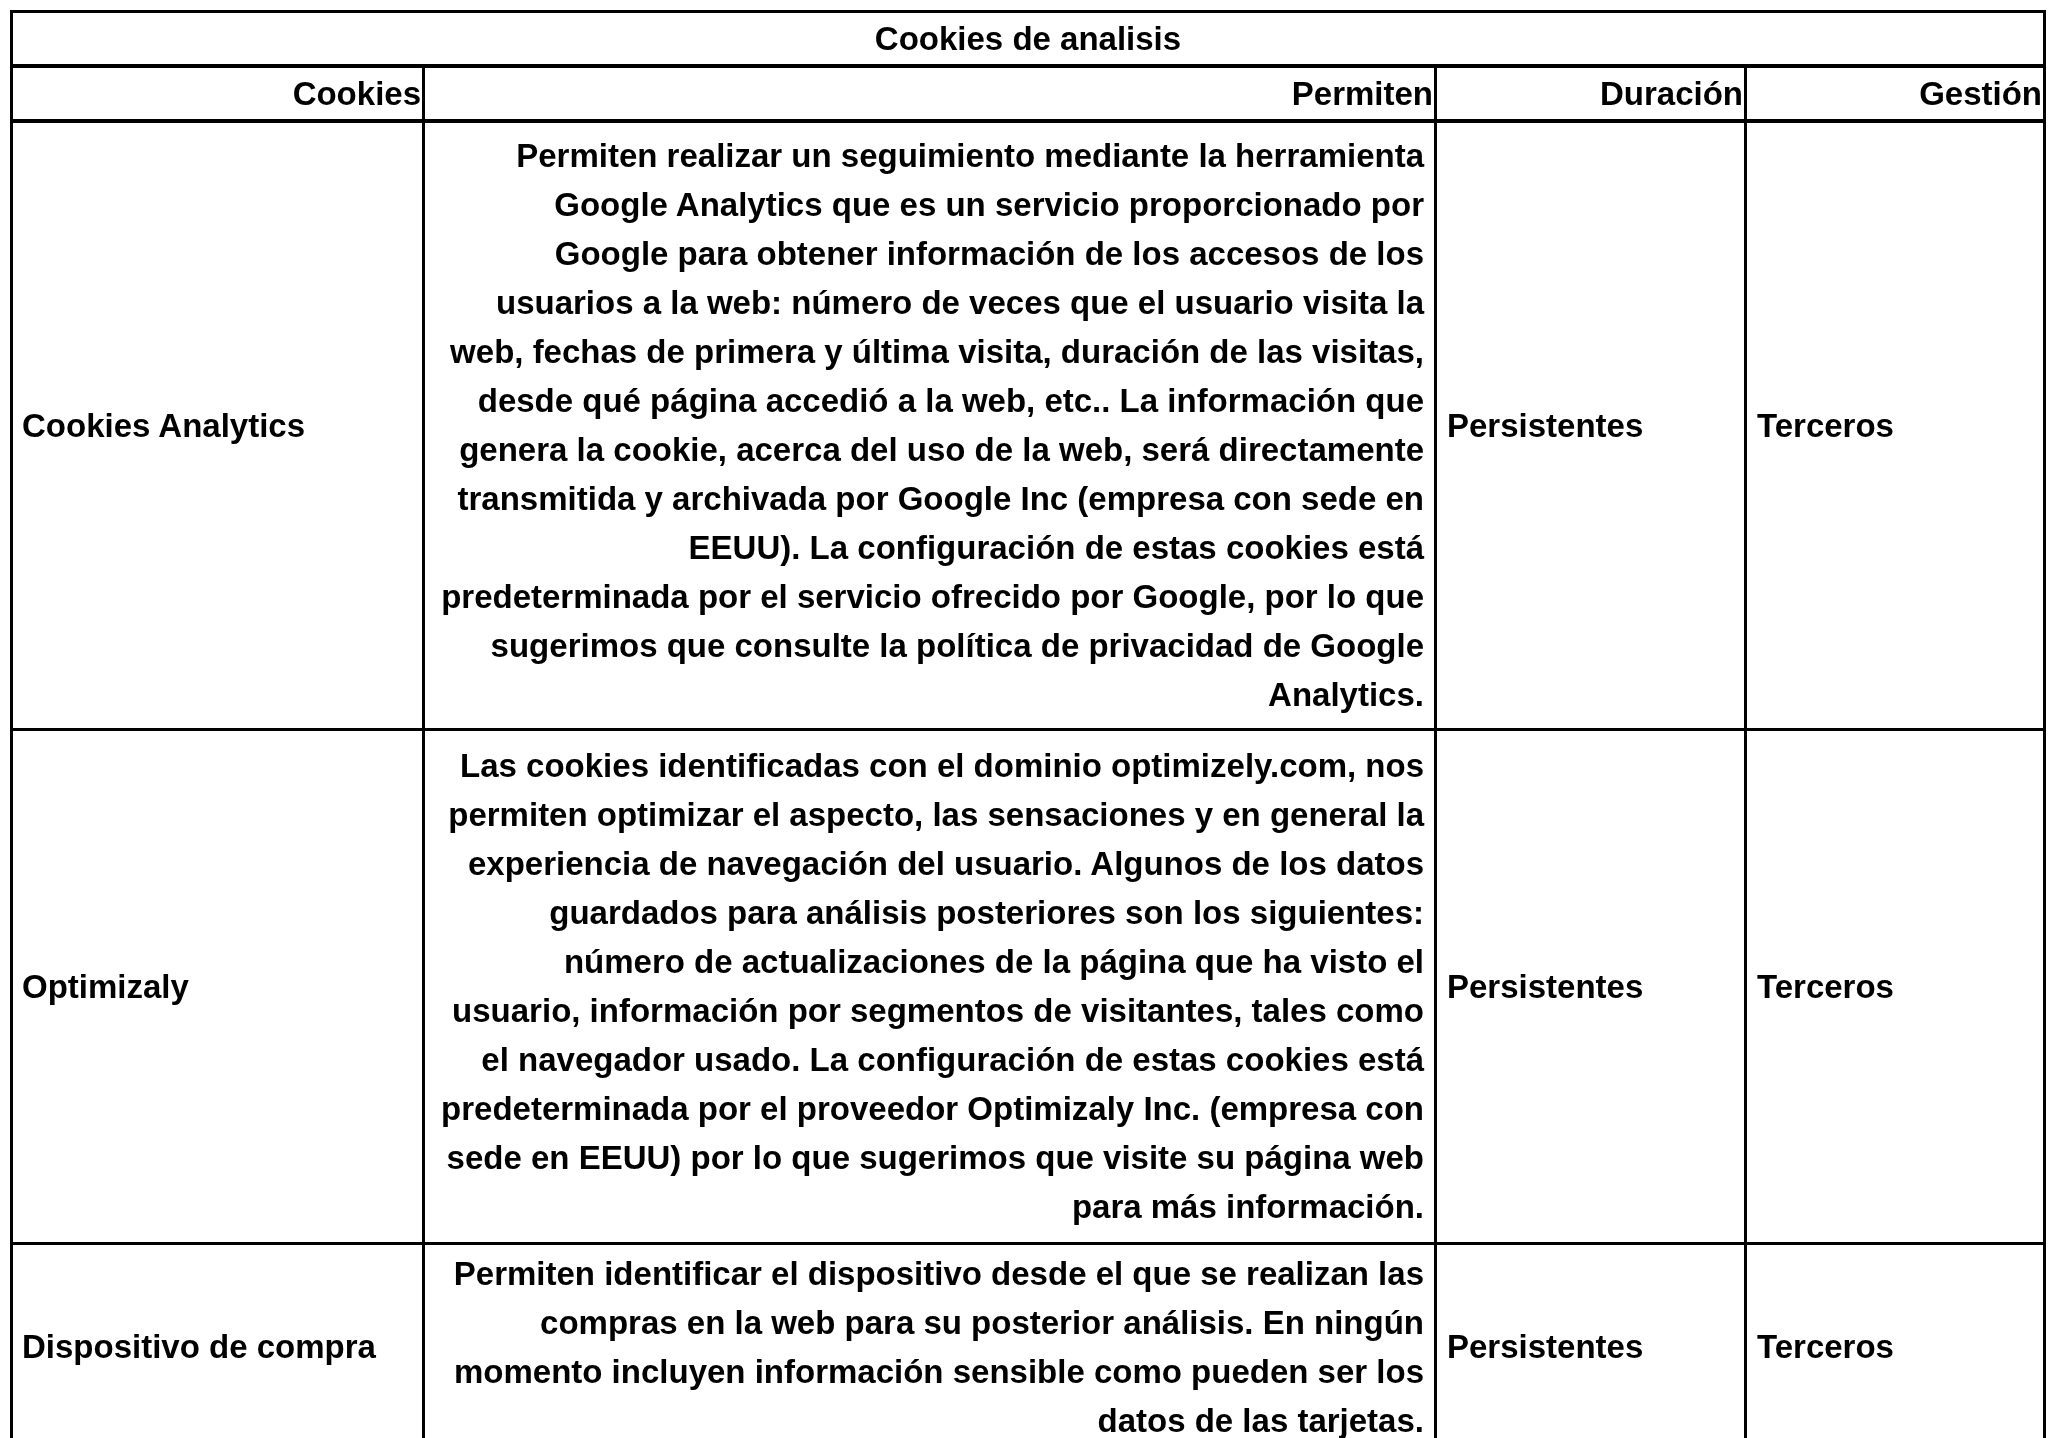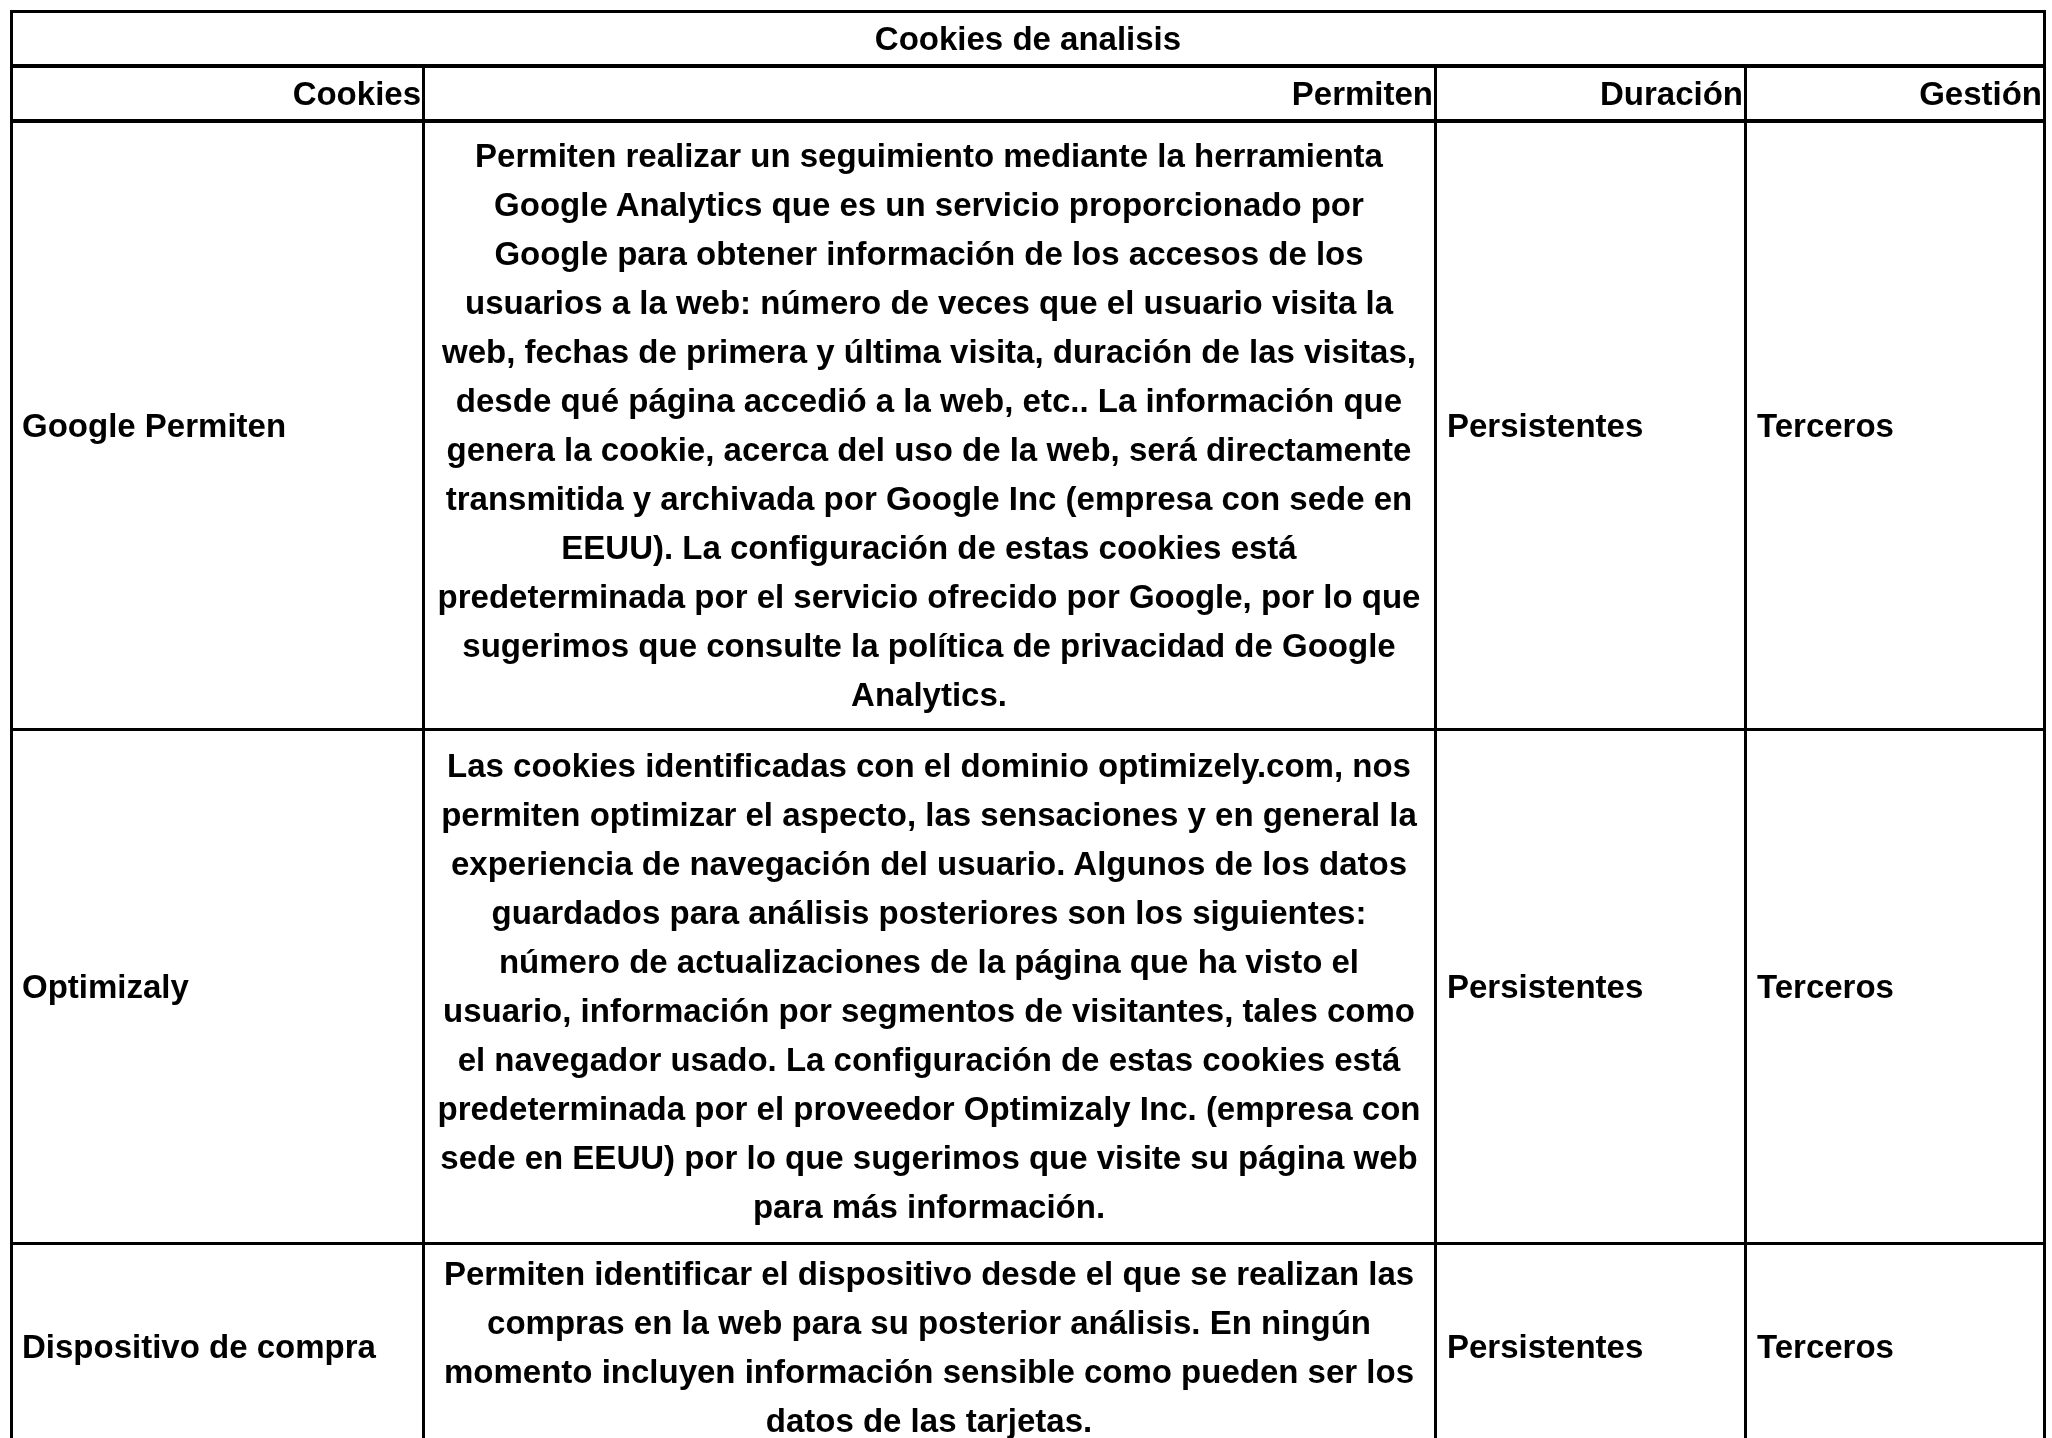--- a/index.html
+++ b/index.html
@@ -57,21 +57,21 @@
   tr.row-2 { height: 514px; }
   tr.row-3 { height: 199px; }
 
   td.cell-name {
     vertical-align: middle;
     text-align: left;
     padding: 0 8px 0 9px;
   }
   td.cell-purpose {
     vertical-align: middle;
-    text-align: center;
+    text-align: right;
     padding: 4px 10px 4px 9px;
   }
   td.cell-duration,
   td.cell-management {
     vertical-align: middle;
     text-align: left;
     padding: 0 8px 0 10px;
   }
 </style>
 </head>
@@ -92,21 +92,21 @@
     </tr>
 
     <tr class="header-row">
       <td>Cookies</td>
       <td>Permiten</td>
       <td>Duración</td>
       <td>Gestión</td>
     </tr>
 
     <tr class="row-1">
-      <td class="cell-name">Google Permiten</td>
+      <td class="cell-name">Cookies Analytics</td>
       <td class="cell-purpose">Permiten realizar un seguimiento mediante la herramienta Google Analytics que es un servicio proporcionado por Google para obtener información de los accesos de los usuarios a la web: número de veces que el usuario visita la web, fechas de primera y última visita, duración de las visitas, desde qué página accedió a la web, etc.. La información que genera la cookie, acerca del uso de la web, será directamente transmitida y archivada por Google Inc (empresa con sede en EEUU). La configuración de estas cookies está predeterminada por el servicio ofrecido por Google, por lo que sugerimos que consulte la política de privacidad de Google Analytics.</td>
       <td class="cell-duration">Persistentes</td>
       <td class="cell-management">Terceros</td>
     </tr>
 
     <tr class="row-2">
       <td class="cell-name">Optimizaly</td>
       <td class="cell-purpose">Las cookies identificadas con el dominio optimizely.com, nos permiten optimizar el aspecto, las sensaciones y en general la experiencia de navegación del usuario. Algunos de los datos guardados para análisis posteriores son los siguientes: número de actualizaciones de la página que ha visto el usuario, información por segmentos de visitantes, tales como el navegador usado. La configuración de estas cookies está predeterminada por el proveedor Optimizaly Inc. (empresa con sede en EEUU) por lo que sugerimos que visite su página web para más información.</td>
       <td class="cell-duration">Persistentes</td>
       <td class="cell-management">Terceros</td>

